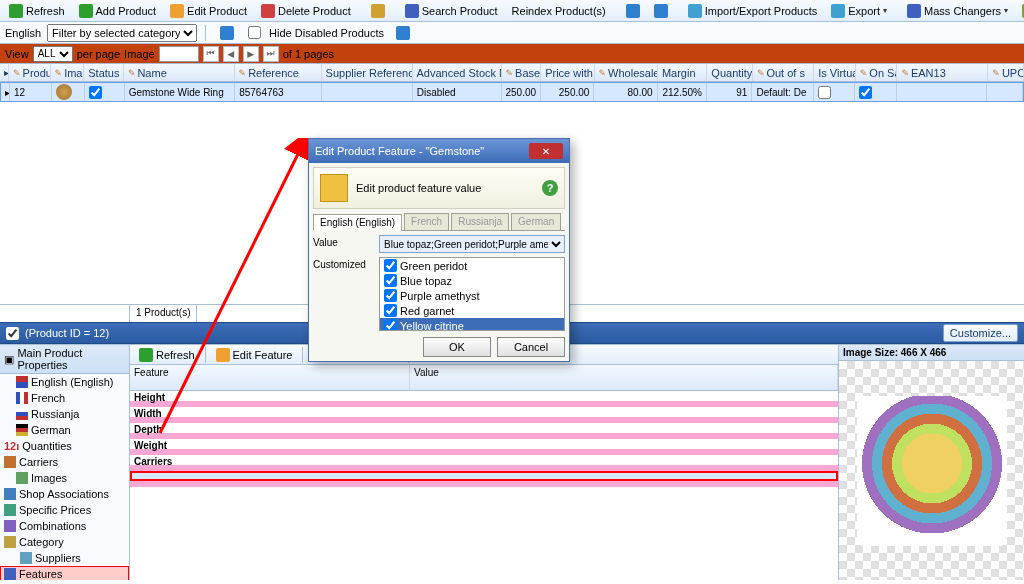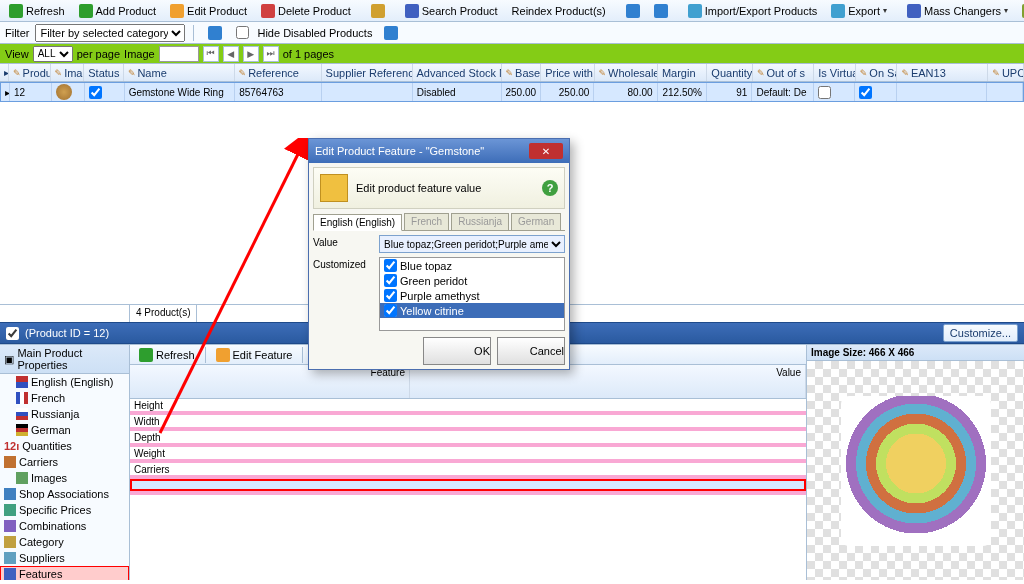--- a/index.html
+++ b/index.html
@@ -15,21 +15,21 @@
 .i-mass { background: #4060c0; } .i-gen { background: #80a030; }
 .i-tool { background: #3080d0; } .i-clear { background: #d04040; }
 .dd-arrow { font-size: 8px; color: #333; }
 
 
 .filter-bar { display: flex; align-items: center; padding: 2px 5px; border-bottom: 1px solid #a9bfd6; background: #f7fbff; height: 22px; gap: 6px; }
 .filter-bar select { font-size: 11px; height: 18px; }
 .chk { margin: 0 2px; }
 
 
-.view-bar { display: flex; align-items: center; padding: 2px 5px; border-bottom: 1px solid #a9bfd6; background: #84cc16; height: 20px; gap: 4px; font-size: 10px; }
+.view-bar { display: flex; align-items: center; padding: 2px 5px; border-bottom: 1px solid #a9bfd6; background: #c2410c; height: 20px; gap: 4px; font-size: 10px; }
 .view-bar select { font-size: 10px; height: 16px; width: 40px; }
 .view-bar input { font-size: 10px; height: 16px; width: 40px; border: 1px solid #999; }
 .nav-btn { width: 16px; height: 16px; border: 1px solid #a9bfd6; background: #fff; display: inline-flex; align-items: center; justify-content: center; cursor: pointer; font-size: 9px; color: #666; }
 
 
 .grid-head { display: flex; background: linear-gradient(#f3f8ff, #dce9f9); border-bottom: 1px solid #a9bfd6; height: 18px; }
 .gh { border-right: 1px solid #cdd9e8; padding: 2px 4px; font-size: 10px; color: #1a3c6e; white-space: nowrap; overflow: hidden; display: flex; align-items: center; gap: 2px; }
 .pencil { color: #c08030; font-size: 9px; }
 
 
@@ -54,30 +54,30 @@
 .side-item.hl { background: #ffcccc; box-shadow: inset 0 0 0 1px red; }
 .side-item .sicon { width: 12px; height: 12px; display: inline-block; }
 .flag-en { background: linear-gradient(#c03030 50%, #3050c0 50%); }
 .flag-fr { background: linear-gradient(90deg,#3050c0 33%,#fff 33% 66%,#c03030 66%); }
 .flag-ru { background: linear-gradient(#fff 33%,#3050c0 33% 66%,#c03030 66%); }
 .flag-de { background: linear-gradient(#000 33%,#c03030 33% 66%,#d0b030 66%); }
 
 .main-panel { flex: 1; display: flex; position: relative; }
 .feature-area { flex: 1; display: flex; flex-direction: column; }
 .feature-tb { display: flex; align-items: center; padding: 2px 3px; background: linear-gradient(#f7fbff,#e3eefb); border-bottom: 1px solid #a9bfd6; height: 20px; gap: 2px; }
-.feature-grid-head { display: flex; background: linear-gradient(#f3f8ff,#dce9f9); border-bottom: 1px solid #a9bfd6; height: 34px; text-align: right; }
+.feature-grid-head { display: flex; background: linear-gradient(#f3f8ff,#dce9f9); border-bottom: 1px solid #a9bfd6; height: 26px; }
 .fgh { border-right: 1px solid #cdd9e8; padding: 2px 4px; font-size: 10px; flex: 1; }
 .fgh.fw { flex: 0 0 280px; }
-.feature-row { display: flex; height: 16px; border-bottom: 4px solid #f9a8d4; }
+.feature-row { display: flex; height: 16px; border-bottom: 6px solid #f9a8d4; font-weight: bold; }
 .feature-row.sel { background: #d6e8ff; }
 .feature-row.hlrow { box-shadow: inset 0 0 0 2px red; position: relative; z-index: 2; }
 .fgc { padding: 1px 4px; font-size: 10px; flex: 1; }
 .fgc.fw { flex: 0 0 280px; }
 
-.img-panel { width: 218px; border-left: 1px solid #a9bfd6; background: #f7fbff; display: flex; flex-direction: column; }
+.img-panel { width: 186px; border-left: 1px solid #a9bfd6; background: #f7fbff; display: flex; flex-direction: column; }
 .img-head { background: linear-gradient(#dce9f9,#cde0f5); padding: 2px 4px; font-size: 10px; font-weight: bold; border-bottom: 1px solid #a9bfd6; }
 .img-body { flex: 1; background: repeating-conic-gradient(#e0e0e0 0 25%, #fff 0 50%) 0 0/16px 16px; display: flex; align-items: center; justify-content: center; }
 .ring-pic { width: 150px; height: 150px; background: radial-gradient(circle at 50% 45%, #f0d060 0 30px, #c0e060 30px 40px, #d07040 40px 50px, #60b0d0 50px 60px, #a070c0 60px 70px, #fff 70px); border-radius: 8px; }
 
 
 .arrow-ov { position: absolute; left: 140px; top: 138px; width: 170px; height: 300px; z-index: 40; pointer-events: none; }
 
 
 .dialog { position: absolute; left: 308px; top: 138px; width: 262px; z-index: 50; border: 1px solid #4b6eaf; box-shadow: 4px 4px 10px rgba(0,0,0,0.3); background: #f0f0f0; }
 .dlg-title { background: linear-gradient(#6b95d6,#3d6db8); color: #fff; padding: 4px 6px; display: flex; justify-content: space-between; align-items: center; font-size: 11px; }
@@ -90,21 +90,21 @@
 .dlg-tab { padding: 2px 6px; font-size: 10px; border: 1px solid #a0a090; border-bottom: none; background: #e8e8d8; margin-right: 2px; cursor: pointer; }
 .dlg-tab.act { background: #fff; border-bottom: 1px solid #fff; position: relative; top: 1px; }
 .dlg-tab.dis { color: #999; }
 .dlg-form { display: grid; grid-template-columns: 60px 1fr; gap: 4px 6px; align-items: start; }
 .dlg-form label { font-size: 10px; padding-top: 2px; }
 .dlg-sel { width: 100%; font-size: 10px; height: 18px; border: 1px solid #7da2ce; background: #e8f0ff; }
 .dlg-list { width: 100%; height: 74px; border: 1px solid #999; background: #fff; overflow: auto; }
 .dlg-li { padding: 1px 4px; font-size: 10px; display: flex; align-items: center; gap: 3px; }
 .dlg-li.selrow { background: #3d6db8; color: #fff; }
 .dlg-btns { display: flex; justify-content: flex-end; gap: 6px; margin-top: 6px; }
-.dlg-btn { width: 68px; height: 28px; border: 1px solid #888; background: linear-gradient(#fff,#e0e0e0); font-size: 11px; cursor: pointer; text-align: right; }
+.dlg-btn { width: 68px; height: 20px; border: 1px solid #888; background: linear-gradient(#fff,#e0e0e0); font-size: 11px; cursor: pointer; }
 
 
 .w-edge { width: 8px; } .w-id { width: 42px; } .w-img { width: 34px; } .w-st { width: 40px; }
 .w-name { width: 112px; } .w-ref { width: 88px; } .w-sref { width: 92px; } .w-adv { width: 90px; }
 .w-bp { width: 40px; } .w-pt { width: 54px; } .w-wp { width: 64px; } .w-mg { width: 50px; }
 .w-qty { width: 46px; } .w-oos { width: 62px; } .w-virt { width: 42px; } .w-sale { width: 42px; }
 .w-ean { width: 92px; } .w-upc { width: 36px; }
 </style>
 </head>
 <body>
@@ -166,21 +166,21 @@
     </div>
   <div class="tb-sep"></div>
 
   <div class="tb-sep"></div>
 
   <div class="tb-sep"></div>
 
 </div>
 
 <div class="filter-bar">
-  <span>Filter</span>
+  <span>English</span>
   <select style="width:150px"><option>Filter by selected category</option></select>
   <span class="tb-sep"></span>
   <div class="tb-btn">
       <span class="icon i-tool"></span>
     </div>
   <input type="checkbox" class="chk" style="">
   <span>Hide Disabled Products</span>
   <div class="tb-btn">
       <span class="icon i-tool"></span>
     </div>
@@ -289,21 +289,21 @@
   <div class="gc w-sale">
       <input type="checkbox" checked="" style="">
     </div>
   <div class="gc w-ean"></div>
   <div class="gc w-upc"></div>
 </div>
 <div class="grid-empty"></div>
 
 <div class="status-strip">
   <div class="sslab" style="width:130px"></div>
-  <div class="sslab">4 Product(s)</div>
+  <div class="sslab">1 Product(s)</div>
 </div>
 
 <div class="blue-bar">
   <div style="display:flex;align-items:center;gap:6px">
     <input type="checkbox" checked="" style="accent-color: rgb(255, 255, 255);">
     <span>(Product ID = 12)</span>
   </div>
   <div class="cust">Customize...</div>
 </div>
 
@@ -350,21 +350,21 @@
         <span>Specific Prices</span>
       </div>
     <div class="side-item" style="padding-left:4px">
         <span class="sicon" style="background:#8060c0"></span>
         <span>Combinations</span>
       </div>
     <div class="side-item" style="padding-left:4px">
         <span class="sicon" style="background:#c0a040"></span>
         <span>Category</span>
       </div>
-    <div class="side-item" style="padding-left:4px">
+    <div class="side-item" style="padding-left:20px">
         <span class="sicon" style="background:#60a0c0"></span>
         <span>Suppliers</span>
       </div>
     <div class="side-item sel hl" style="padding-left:4px">
         <span class="sicon" style="background:#4060c0"></span>
         <span>Features</span>
       </div>
 
   </div>
 
@@ -455,30 +455,34 @@
       <div class="dlg-tab dis">Russianja</div>
       <div class="dlg-tab dis">German</div>
     </div>
     <div class="dlg-form">
       <label>Value</label>
       <select class="dlg-sel"><option>Blue topaz;Green peridot;Purple amethyst;Red garnet;Yellow citr</option></select>
       <label>Customized</label>
       <div class="dlg-list">
         <div class="dlg-li">
             <input type="checkbox" checked="" style="">
-            <span>Blue topaz</span>
+            <span>Green peridot</span>
           </div>
         <div class="dlg-li">
             <input type="checkbox" checked="" style="">
-            <span>Green peridot</span>
+            <span>Blue topaz</span>
           </div>
         <div class="dlg-li">
             <input type="checkbox" checked="" style="">
             <span>Purple amethyst</span>
           </div>
+        <div class="dlg-li">
+            <input type="checkbox" checked="" style="">
+            <span>Red garnet</span>
+          </div>
         <div class="dlg-li selrow">
             <input type="checkbox" checked="" style="">
             <span>Yellow citrine</span>
           </div>
       </div>
     </div>
     <div class="dlg-btns">
       <button class="dlg-btn">OK</button>
       <button class="dlg-btn">Cancel</button>
     </div>

